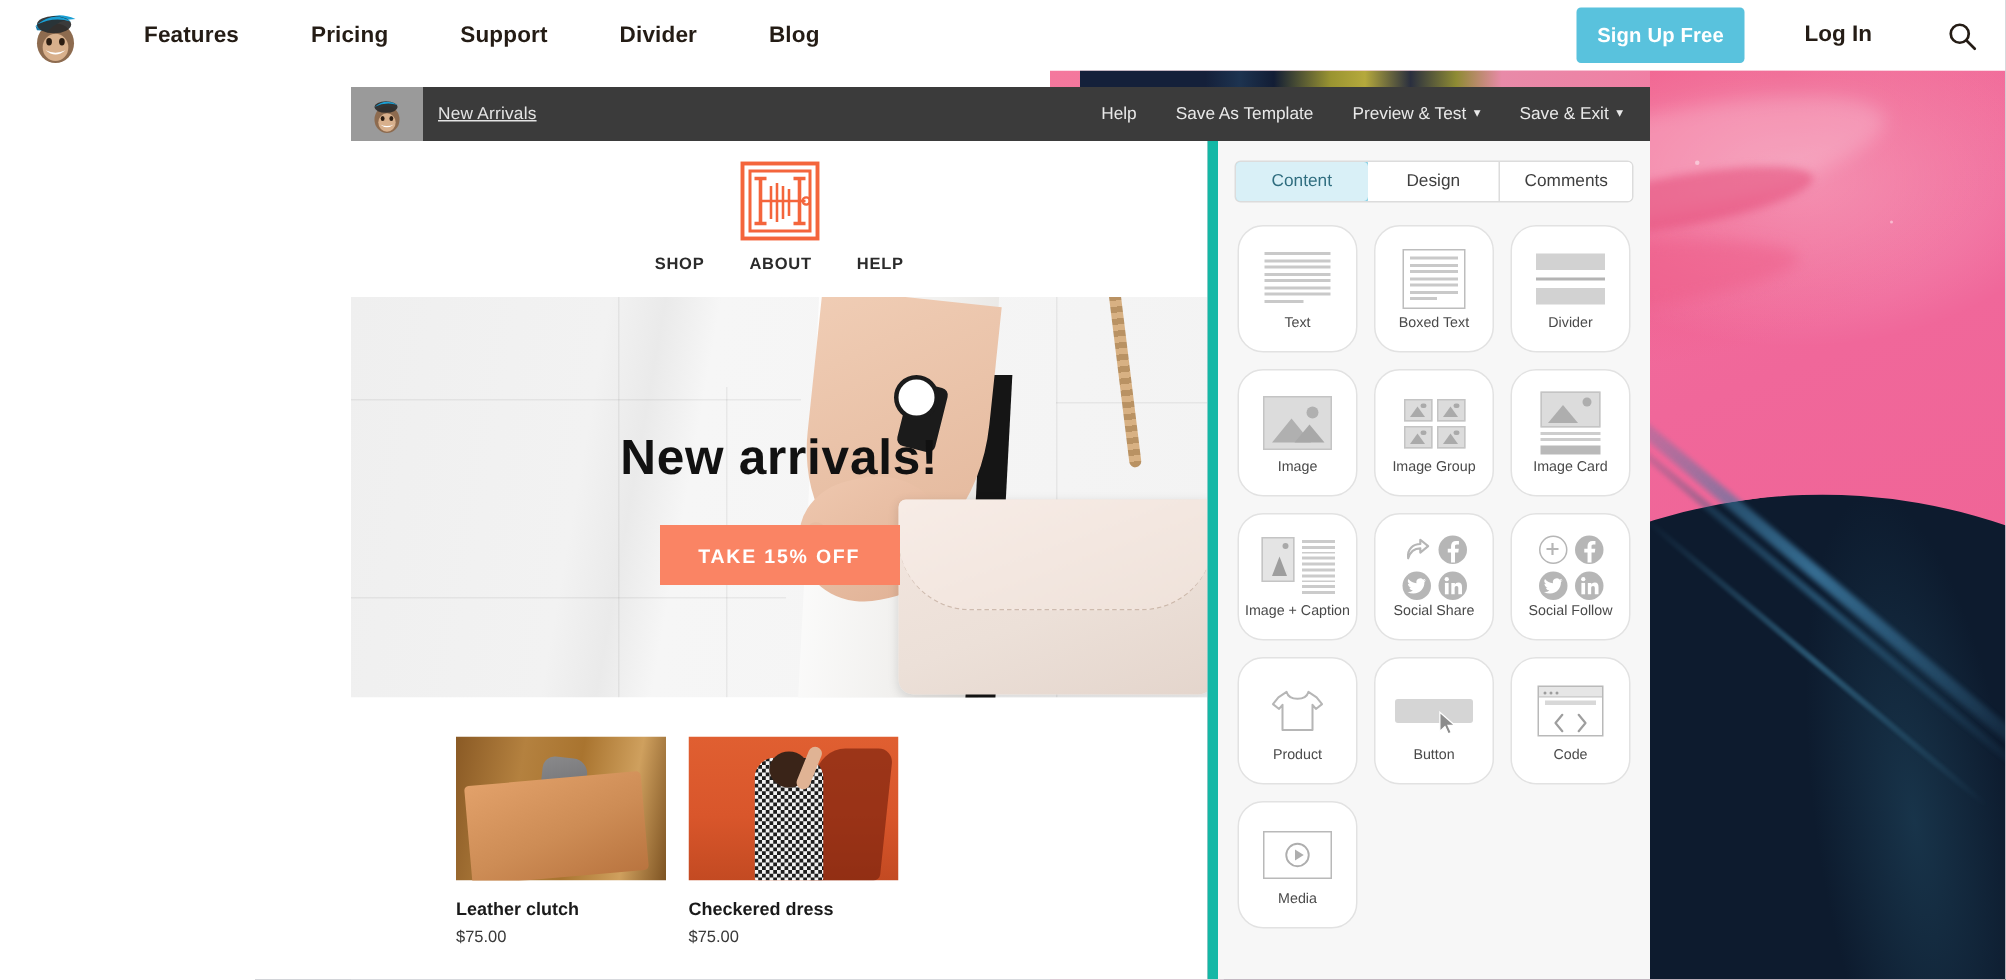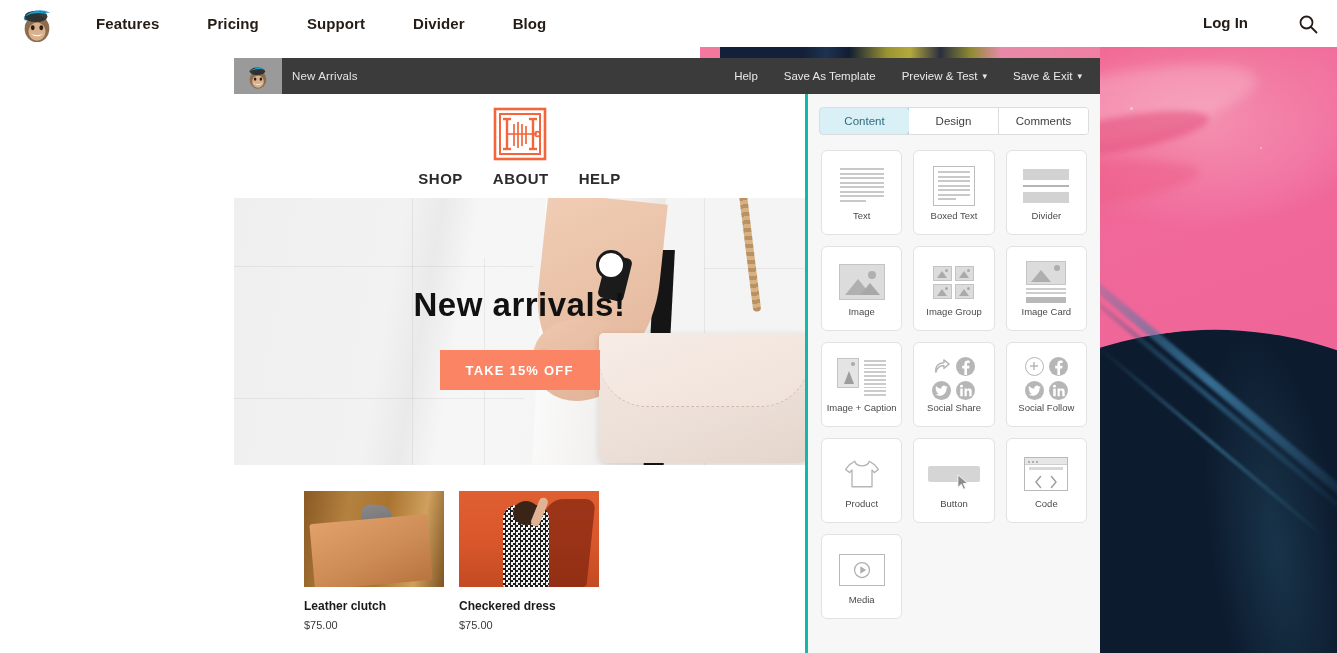--- a/index.html
+++ b/index.html
@@ -103,21 +103,21 @@
 
   .editor-topbar {
     position:absolute; left:0; top:0; width: 866px; height: 36px;
     background: #3b3b3b; display:flex; align-items:center;
   }
   .editor-logo-box {
     width: 48px; height: 36px; background: #9a9a9a;
     display:flex; align-items:center; justify-content:center; flex: 0 0 48px;
   }
   .editor-campaign-name {
-    margin-left: 10px; color: #e4e4e4; font-size: 11.5px; letter-spacing:.15px;
+    margin-left: 10px; color: #e4e4e4; font-size: 11.5px; letter-spacing:.15px;text-decoration:underline;
   }
   .editor-topbar-actions {
     margin-left: auto; display:flex; align-items:center; padding-right: 18px;
   }
   .editor-topbar-actions .act {
     color:#e9e9e9; font-size: 11.5px; margin-left: 26px; cursor:pointer; white-space:nowrap;
   }
   .caret { display:inline-block; margin-left: 5px; font-size: 9px; position:relative; top:-1px; }
 
   
@@ -127,21 +127,21 @@
   }
   .email-header { height: 104px; background:#fff; position:relative; }
   .brand-mark {
     position:absolute; left: 50%; top: 12px; transform: translateX(-50%);
     width: 56px; height: 58px;
   }
   .email-nav {
     position:absolute; left:0; top: 76px; width:100%;
     display:flex; justify-content:center; gap: 30px;
   }
-  .email-nav span { font-size: 15px; font-weight: bold; color:#2b2b2b; letter-spacing:.5px; cursor:pointer; }
+  .email-nav span { font-size: 11px; font-weight: bold; color:#2b2b2b; letter-spacing:.5px; cursor:pointer; }
 
   
   .hero { position:relative; height: 267px; overflow:hidden; }
   .hero-photo {
     position:absolute; inset:0;
     background:
       linear-gradient(100deg, #efefef 0%, #f2f2f2 28%, #eaeaea 34%, #f6f6f6 40%, #f3f3f3 100%);
   }
   .tile-line { position:absolute; background: rgba(0,0,0,.055); }
   .skirt {
@@ -267,40 +267,40 @@
     background:#3a2418; border-radius: 50%;
   }
   .thumb-dress .armup {
     position:absolute; left: 76px; top: 6px; width: 9px; height: 30px;
     background:#e0b394; border-radius: 5px; transform: rotate(22deg);
   }
 
   
   .toolpanel {
     position:absolute; left: 571px; top: 36px; width: 295px; height: 559px;
-    background: #f7f7f7; border-left: 3px solid #14b8a6; overflow:hidden;
+    background: #f7f7f7; border-left: 7px solid #14b8a6; overflow:hidden;
   }
   .tabs {
     display:flex; margin: 13px 11px 0 11px; background:#fff;
     border: 1px solid #dcdcdc; border-radius: 4px; overflow:hidden;
   }
   .tab {
     flex:1; text-align:center; font-size: 11.5px; color:#3f3f3f;
     padding: 7px 0; cursor:pointer; background:#fff;
     border-right: 1px solid #dcdcdc;
   }
   .tab:last-child { border-right: none; }
   .tab.active { background:#d9f0f7; color:#2f6d7f; border: 1px solid #8ed3e6; margin:-1px; border-radius:4px; }
 
   .blocks {
     display:grid; grid-template-columns: repeat(3, 1fr);
     gap: 11px; padding: 15px 13px;
   }
   .block {
-    background:#fff; border:1px solid #e2e2e2; border-radius:6px;
+    background:#fff; border:1px solid #e2e2e2; border-radius:17px;
     height: 85px; display:flex; flex-direction:column;
     align-items:center; justify-content:flex-start; cursor:pointer;
     padding-top: 13px;
   }
   .block-icon { height: 44px; display:flex; align-items:center; justify-content:center; }
   .block-label { font-size: 9.5px; color:#4a4a4a; margin-top: 2px; text-align:center; }
 
   
   .ic-lines { width:44px; }
   .ic-lines i { display:block; height:2px; background:#c9c9c9; margin-bottom:2.5px; }
@@ -389,20 +389,21 @@
         <path d="M7 13 Q19 3 31 11 Q19 7 7 13Z" fill="#1a9fd4"></path>
       </svg>
     </div>
     <nav class="topnav-links">
       <a href="#">Features</a>
       <a href="#">Pricing</a>
       <a href="#">Support</a>
       <a href="#">Divider</a>
       <a href="#">Blog</a>
     </nav>
+    <button class="signup-btn">Sign Up Free</button>
     <a href="#" class="login-link">Log In</a>
     <div class="search-icon-wrap">
       <svg viewBox="0 0 20 20" width="20" height="20">
         <circle cx="8.5" cy="8.5" r="6" fill="none" stroke="#241c15" stroke-width="1.8"></circle>
         <line x1="13" y1="13" x2="18.5" y2="18.5" stroke="#241c15" stroke-width="1.8" stroke-linecap="round"></line>
       </svg>
     </div>
   </div>
 
   <div class="editor">

